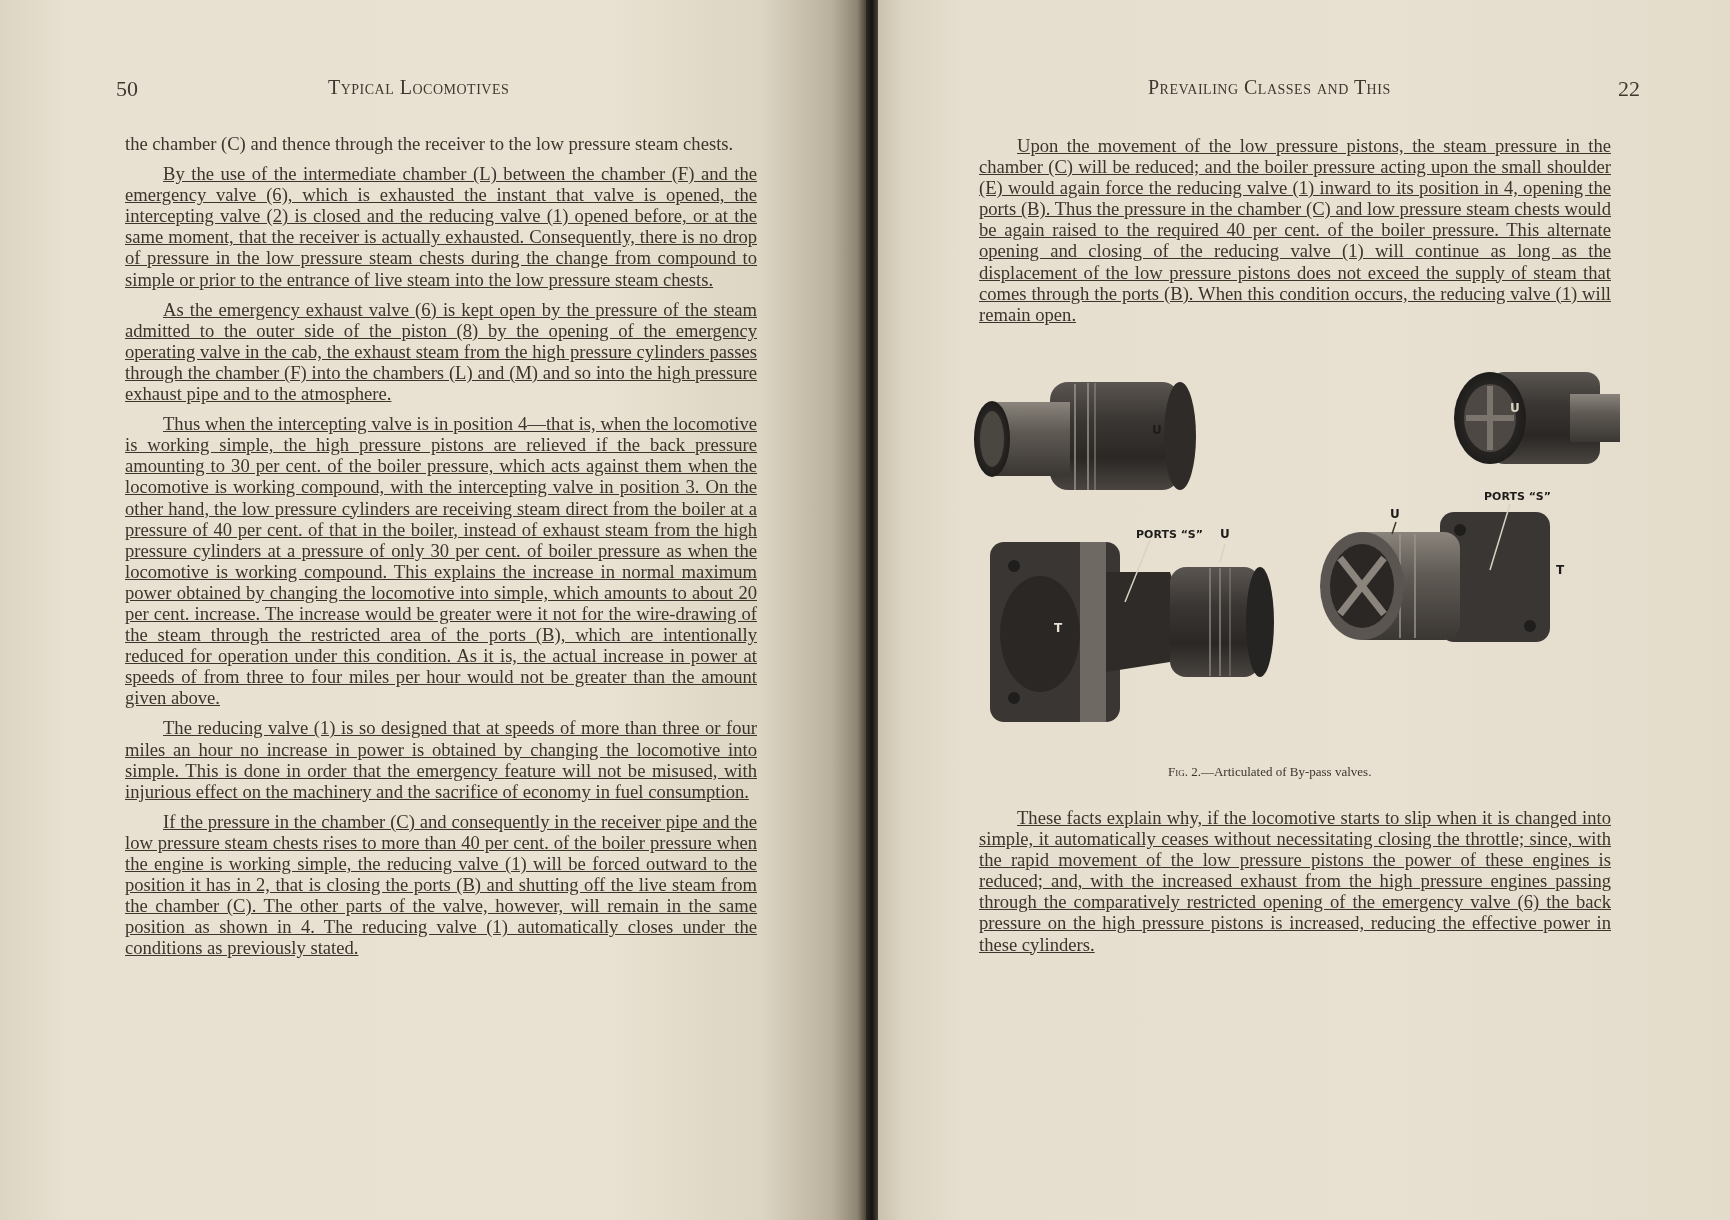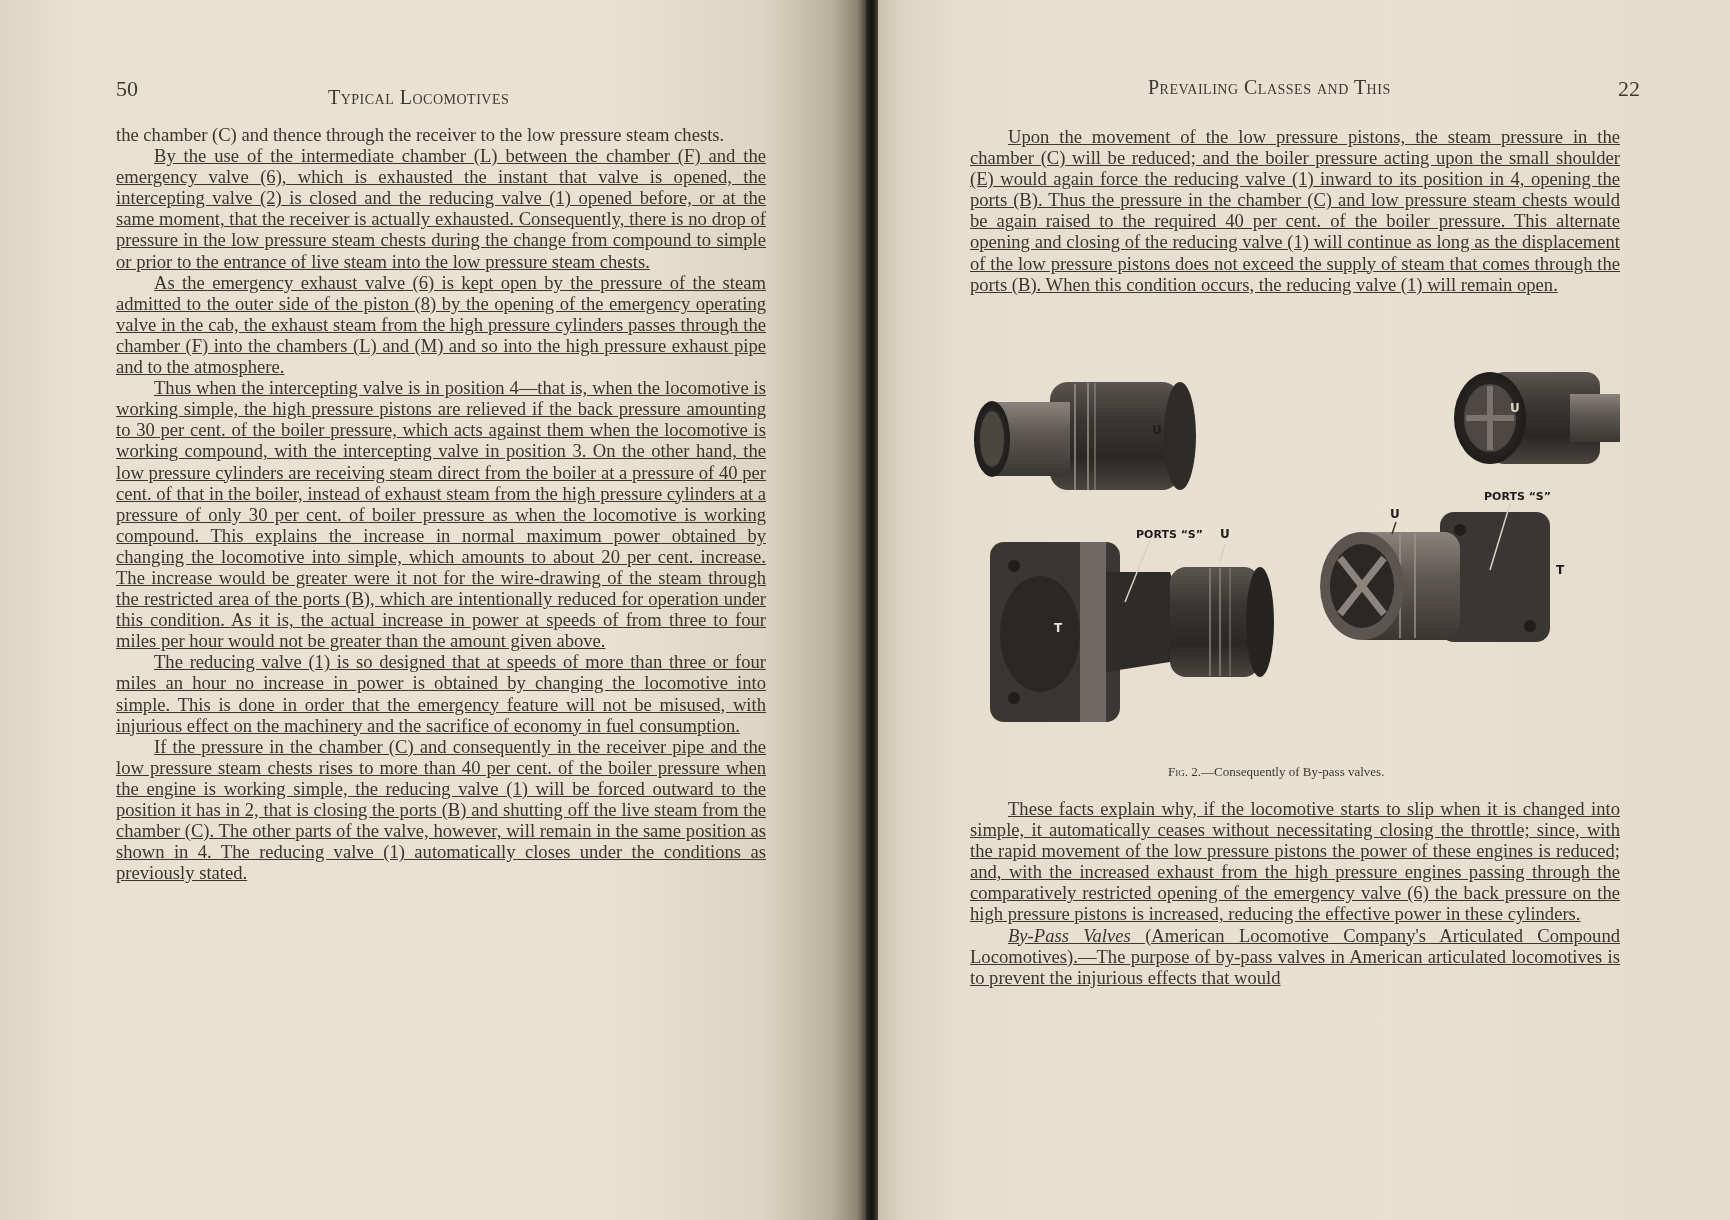--- a/index.html
+++ b/index.html
@@ -30,21 +30,21 @@
   }
   .running-head {
     position: absolute; top: 76px; font-size: 20px; letter-spacing: 0.5px;
     font-variant: small-caps; color: #3e382f;
   }
   .page-num { position: absolute; top: 76px; font-size: 22px; color: #3e382f; }
   .text-block {
     position: absolute; font-size: 18.6px; line-height: 21.1px;
     text-align: justify;
   }
-  .text-block p { margin: 0; text-indent: 0; }
+  .text-block p { margin: 9px; text-indent: 0; }
   .text-block p.indent { text-indent: 38px; text-decoration: underline; }
   .text-block p.noindent { text-indent: 0; }
   .left-text { left: 116px; top: 124px; width: 650px; }
   .right-text-top { left: 92px; top: 126px; width: 650px; }
   .right-text-bottom { left: 92px; top: 798px; width: 650px; }
   .italic { font-style: italic; }
 
   .figure { position: absolute; left: 92px; top: 372px; width: 670px; height: 400px; }
   .caption {
     position: absolute; left: 290px; top: 764px; font-size: 13px; color: #3b352c;
@@ -55,21 +55,21 @@
     font-size: 11px; color: #222;
   }
 </style>
 </head>
 <body>
 
 <div class="spread">
 
   <div class="page page-left">
     <div class="page-num" style="left:116px;">50</div>
-    <div class="running-head" style="left:328px;margin-top:10px;">Typical Locomotives</div>
+    <div class="running-head" style="left:328px;">Typical Locomotives</div>
 
     <div class="text-block left-text">
       <p class="noindent">the chamber (C) and thence through the receiver to the low pressure steam chests.</p>
       <p class="indent">By the use of the intermediate chamber (L) between the chamber (F) and the emergency valve (6), which is exhausted the instant that valve is opened, the intercepting valve (2) is closed and the reducing valve (1) opened before, or at the same moment, that the receiver is actually exhausted. Consequently, there is no drop of pressure in the low pressure steam chests during the change from compound to simple or prior to the entrance of live steam into the low pressure steam chests.</p>
       <p class="indent">As the emergency exhaust valve (6) is kept open by the pressure of the steam admitted to the outer side of the piston (8) by the opening of the emergency operating valve in the cab, the exhaust steam from the high pressure cylinders passes through the chamber (F) into the chambers (L) and (M) and so into the high pressure exhaust pipe and to the atmosphere.</p>
       <p class="indent">Thus when the intercepting valve is in position 4—that is, when the locomotive is working simple, the high pressure pistons are relieved if the back pressure amounting to 30 per cent. of the boiler pressure, which acts against them when the locomotive is working compound, with the intercepting valve in position 3. On the other hand, the low pressure cylinders are receiving steam direct from the boiler at a pressure of 40 per cent. of that in the boiler, instead of exhaust steam from the high pressure cylinders at a pressure of only 30 per cent. of boiler pressure as when the locomotive is working compound. This explains the increase in normal maximum power obtained by changing the locomotive into simple, which amounts to about 20 per cent. increase. The increase would be greater were it not for the wire-drawing of the steam through the restricted area of the ports (B), which are intentionally reduced for operation under this condition. As it is, the actual increase in power at speeds of from three to four miles per hour would not be greater than the amount given above.</p>
       <p class="indent">The reducing valve (1) is so designed that at speeds of more than three or four miles an hour no increase in power is obtained by changing the locomotive into simple. This is done in order that the emergency feature will not be misused, with injurious effect on the machinery and the sacrifice of economy in fuel consumption.</p>
       <p class="indent">If the pressure in the chamber (C) and consequently in the receiver pipe and the low pressure steam chests rises to more than 40 per cent. of the boiler pressure when the engine is working simple, the reducing valve (1) will be forced outward to the position it has in 2, that is closing the ports (B) and shutting off the live steam from the chamber (C). The other parts of the valve, however, will remain in the same position as shown in 4. The reducing valve (1) automatically closes under the conditions as previously stated.</p>
     </div>
   </div>
@@ -159,21 +159,20 @@
           <line x1="540" y1="132" x2="520" y2="198" stroke="#d9d2c2" stroke-width="1.5"></line>
           <line x1="426" y1="150" x2="422" y2="162" stroke="#3b352c" stroke-width="1.5"></line>
         </g>
         <text x="514" y="128" style="font-family:'DejaVu Sans',sans-serif;font-weight:bold;font-size:11px;fill:#1e1c1a;">PORTS “S”</text>
         <text x="420" y="146" style="font-family:'DejaVu Sans',sans-serif;font-weight:bold;font-size:12px;fill:#1e1c1a;">U</text>
         <text x="586" y="202" style="font-family:'DejaVu Sans',sans-serif;font-weight:bold;font-size:12px;fill:#1e1c1a;">T</text>
       </svg>
     </div>
 
     <div class="caption">
-      <span class="sc">Fig. 2.</span><span>—Consequently of By-pass valves.</span>
+      <span class="sc">Fig. 2.</span><span>—Articulated of By-pass valves.</span>
     </div>
 
     <div class="text-block right-text-bottom">
       <p class="indent">These facts explain why, if the locomotive starts to slip when it is changed into simple, it automatically ceases without necessitating closing the throttle; since, with the rapid movement of the low pressure pistons the power of these engines is reduced; and, with the increased exhaust from the high pressure engines passing through the comparatively restricted opening of the emergency valve (6) the back pressure on the high pressure pistons is increased, reducing the effective power in these cylinders.</p>
-      <p class="indent"><span class="italic">By-Pass Valves</span><span> (American Locomotive Company's Articulated Compound Locomotives).—The purpose of by-pass valves in American articulated locomotives is to prevent the injurious effects that would</span></p>
     </div>
   </div>
 </div>
 
 </body></html>

